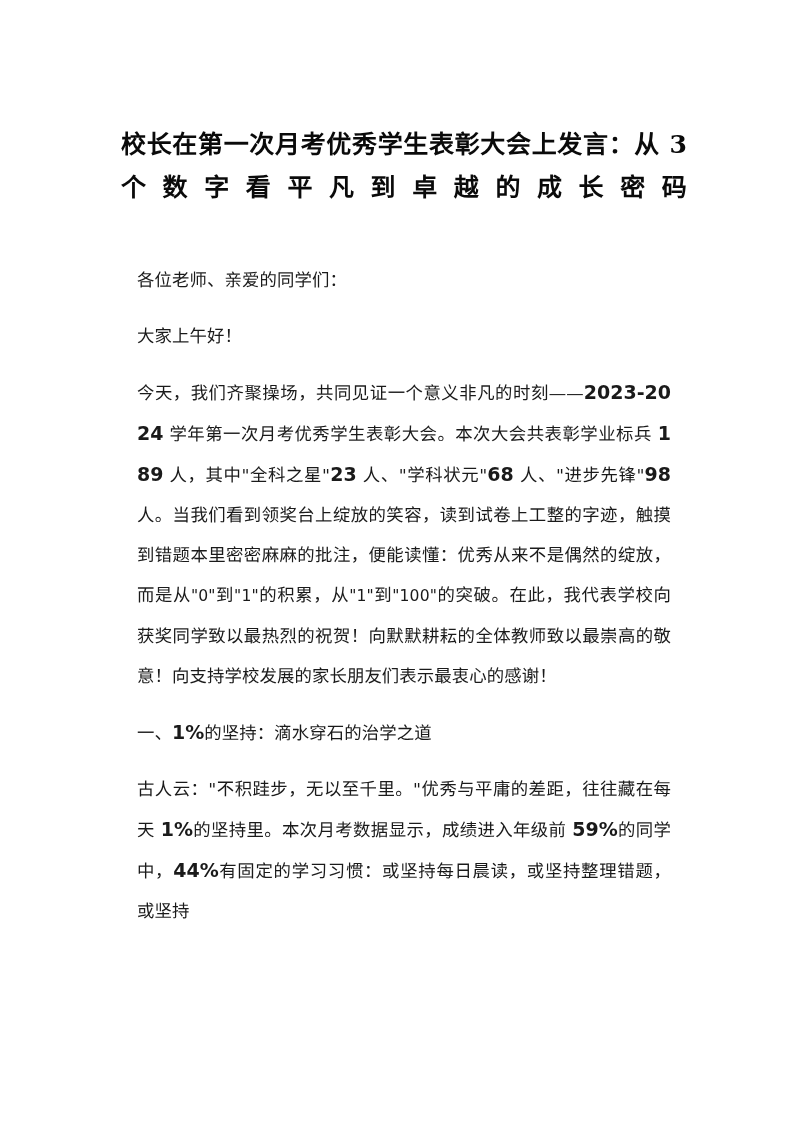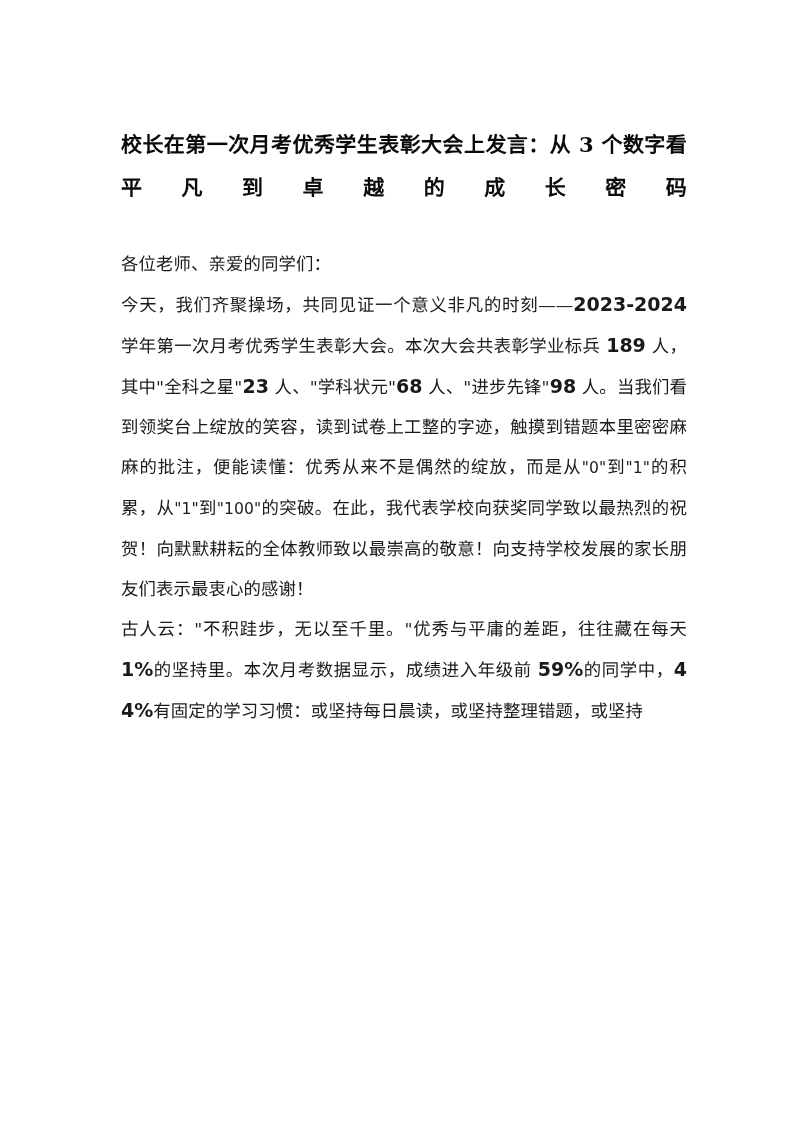--- a/index.html
+++ b/index.html
@@ -26,37 +26,37 @@
   .doc-body {
     position: absolute;
     left: 121px;
     top: 0;
     width: 566px;
   }
 
   .doc-title {
     font-family: "DejaVu Serif", "Liberation Serif", serif;
     font-weight: 700;
-    font-size: 21px;
+    font-size: 25px;
     line-height: 43px;
     letter-spacing: 0.2px;
     color: #0a0a0a;
     text-align: justify;
     text-align-last: justify;
     margin: 0;
     padding-top: 123px;
     word-break: break-all;
   }
 
   .title-spacer {
     height: 35px;
   }
 
   p.para {
-    margin: 0;
+    margin: 16px;
     font-size: 17.4px;
     line-height: 40px;
     text-align: justify;
     text-justify: inter-ideograph;
     color: #1a1a1a;
     word-break: break-all;
     letter-spacing: 0.1px;
   }
 
   
@@ -78,22 +78,24 @@
 <div class="page">
 
   <div class="doc-body">
 
     <h1 class="doc-title">校长在第一次月考优秀学生表彰大会上发言：从 3 个数字看平凡到卓越的成长密码</h1>
 
     <div class="title-spacer"></div>
 
     <p class="para">各位老师、亲爱的同学们：</p>
 
+    <p class="para">大家上午好！</p>
 
     <p class="para">今天，我们齐聚操场，共同见证一个意义非凡的时刻——<span class="num">2023-2024</span> 学年第一次月考优秀学生表彰大会。本次大会共表彰学业标兵 <span class="num">189</span> 人，其中"全科之星"<span class="num">23</span> 人、"学科状元"<span class="num">68</span> 人、"进步先锋"<span class="num">98</span> 人。当我们看到领奖台上绽放的笑容，读到试卷上工整的字迹，触摸到错题本里密密麻麻的批注，便能读懂：优秀从来不是偶然的绽放，而是从<span class="q">"0"</span>到<span class="q">"1"</span>的积累，从<span class="q">"1"</span>到<span class="q">"100"</span>的突破。在此，我代表学校向获奖同学致以最热烈的祝贺！向默默耕耘的全体教师致以最崇高的敬意！向支持学校发展的家长朋友们表示最衷心的感谢！</p>
 
 
+    <p class="para">一、<span class="num">1%</span>的坚持：滴水穿石的治学之道</p>
 
     <p class="para">古人云："不积跬步，无以至千里。"优秀与平庸的差距，往往藏在每天 <span class="num">1%</span>的坚持里。本次月考数据显示，成绩进入年级前 <span class="num">59%</span>的同学中，<span class="num">44%</span>有固定的学习习惯：或坚持每日晨读，或坚持整理错题，或坚持</p>
 
   </div>
 
 </div>
 
 </body></html>

